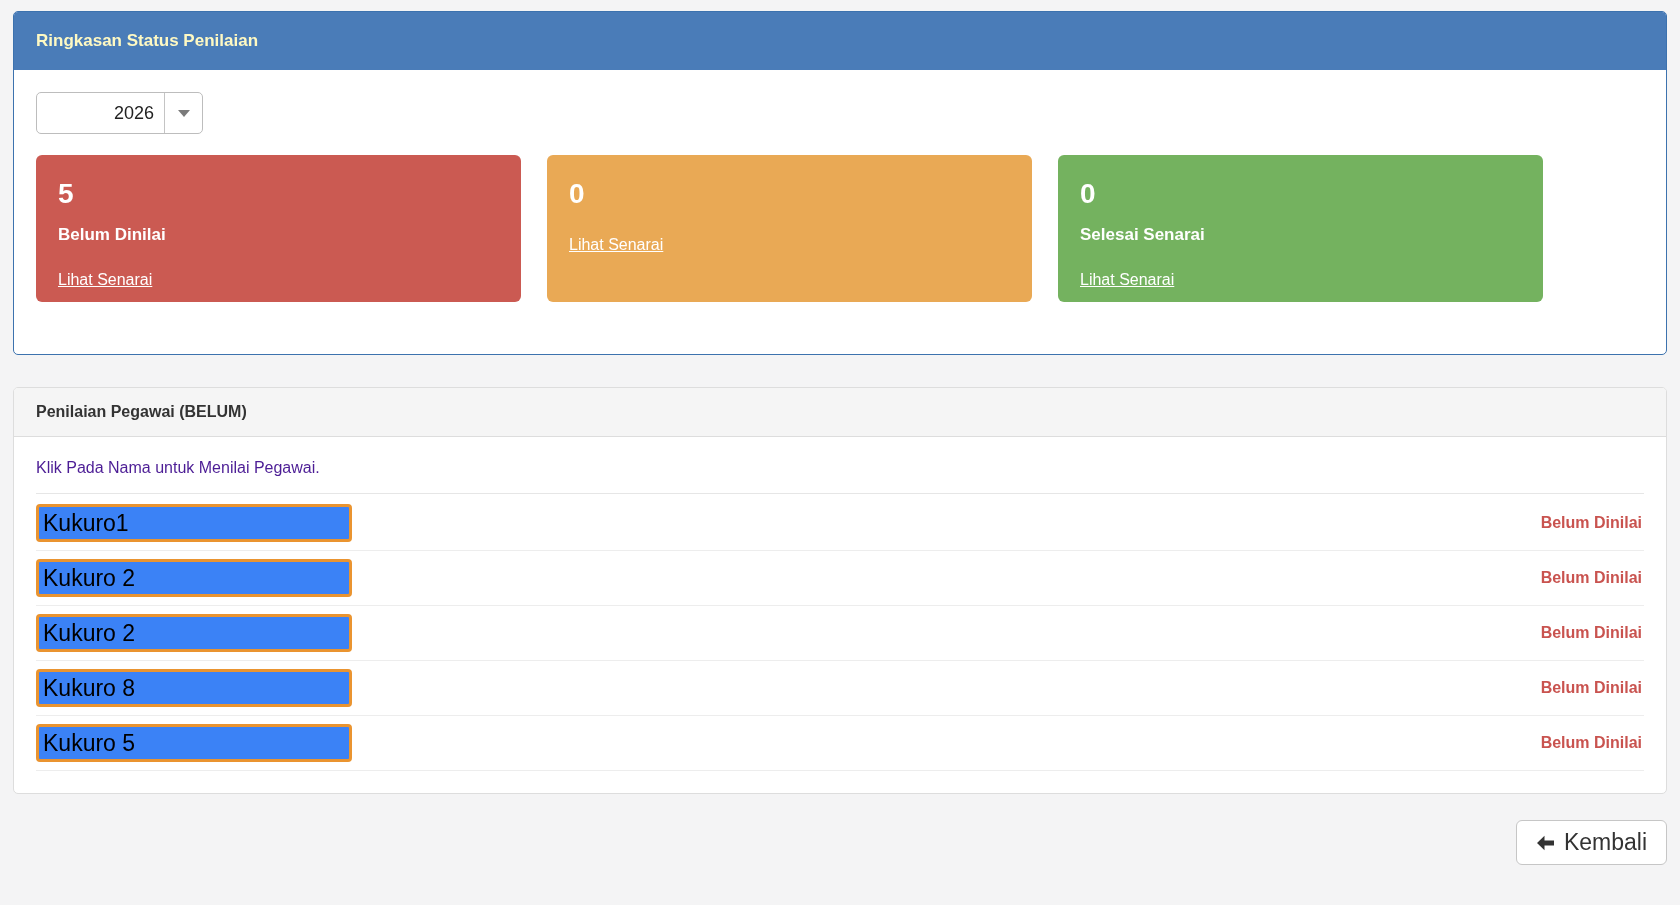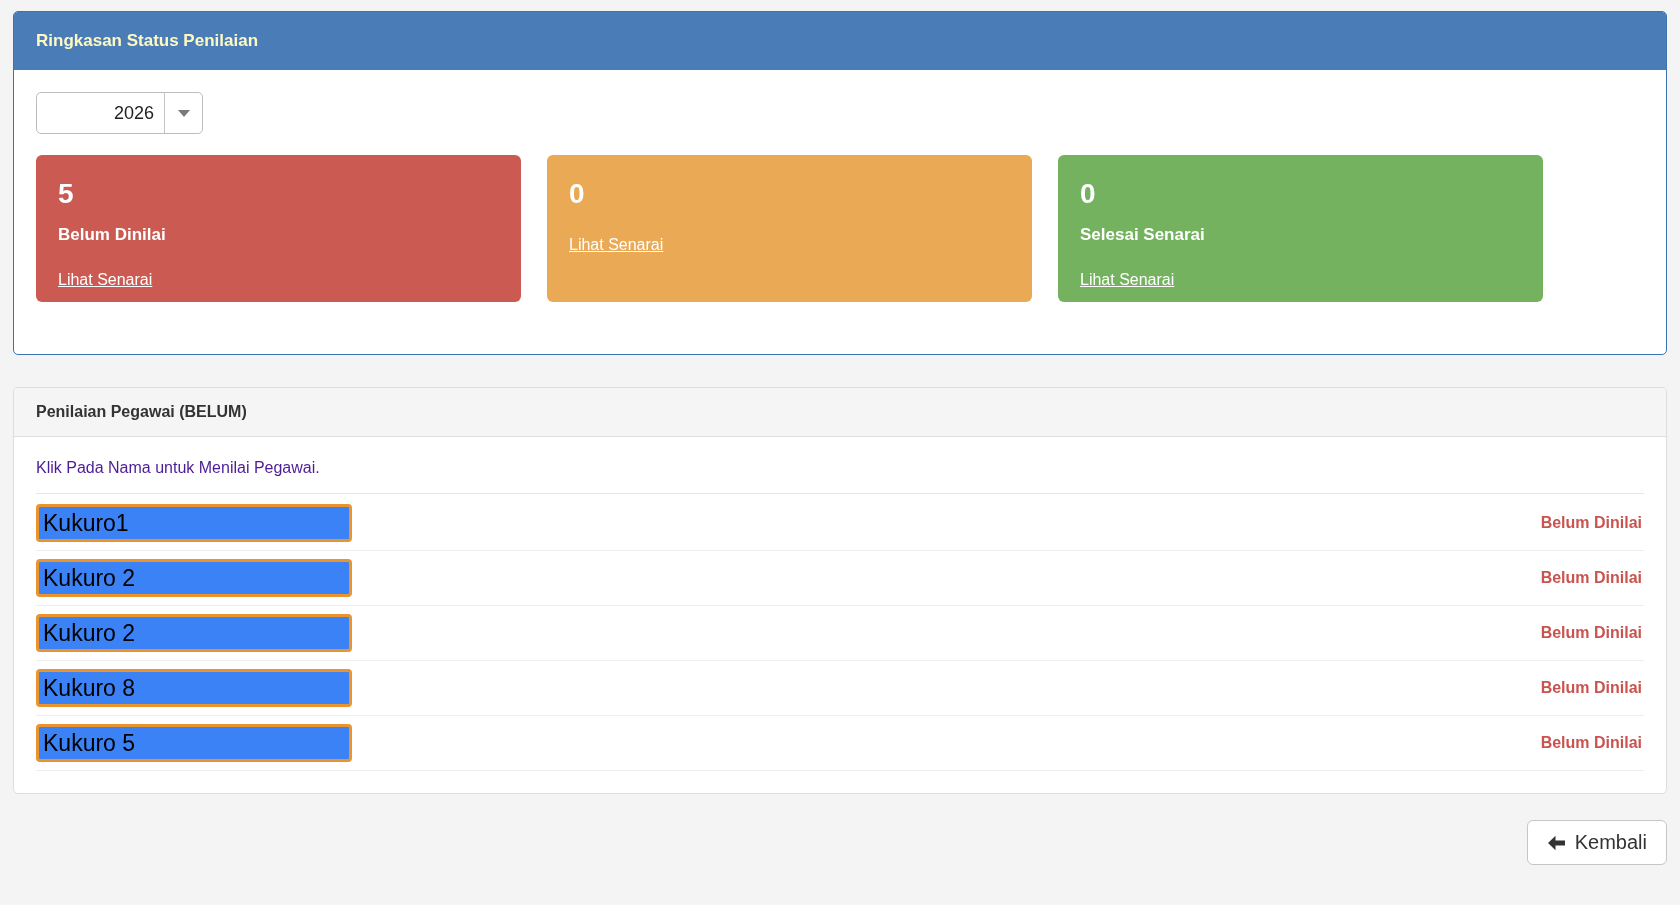--- a/index.html
+++ b/index.html
@@ -156,21 +156,21 @@
   }
   .back-button {
     display: inline-flex;
     align-items: center;
     gap: 9px;
     background: #fff;
     border: 1px solid #c6c6c6;
     border-radius: 6px;
     padding: 10px 19px;
     font-family: "Liberation Sans", sans-serif;
-    font-size: 20px;
+    font-size: 23px;
     color: #333;
     cursor: pointer;
     height: 45px;
   }
   .back-button svg { display: block; }
 </style>
 </head>
 <body>
 
 <div class="page">

